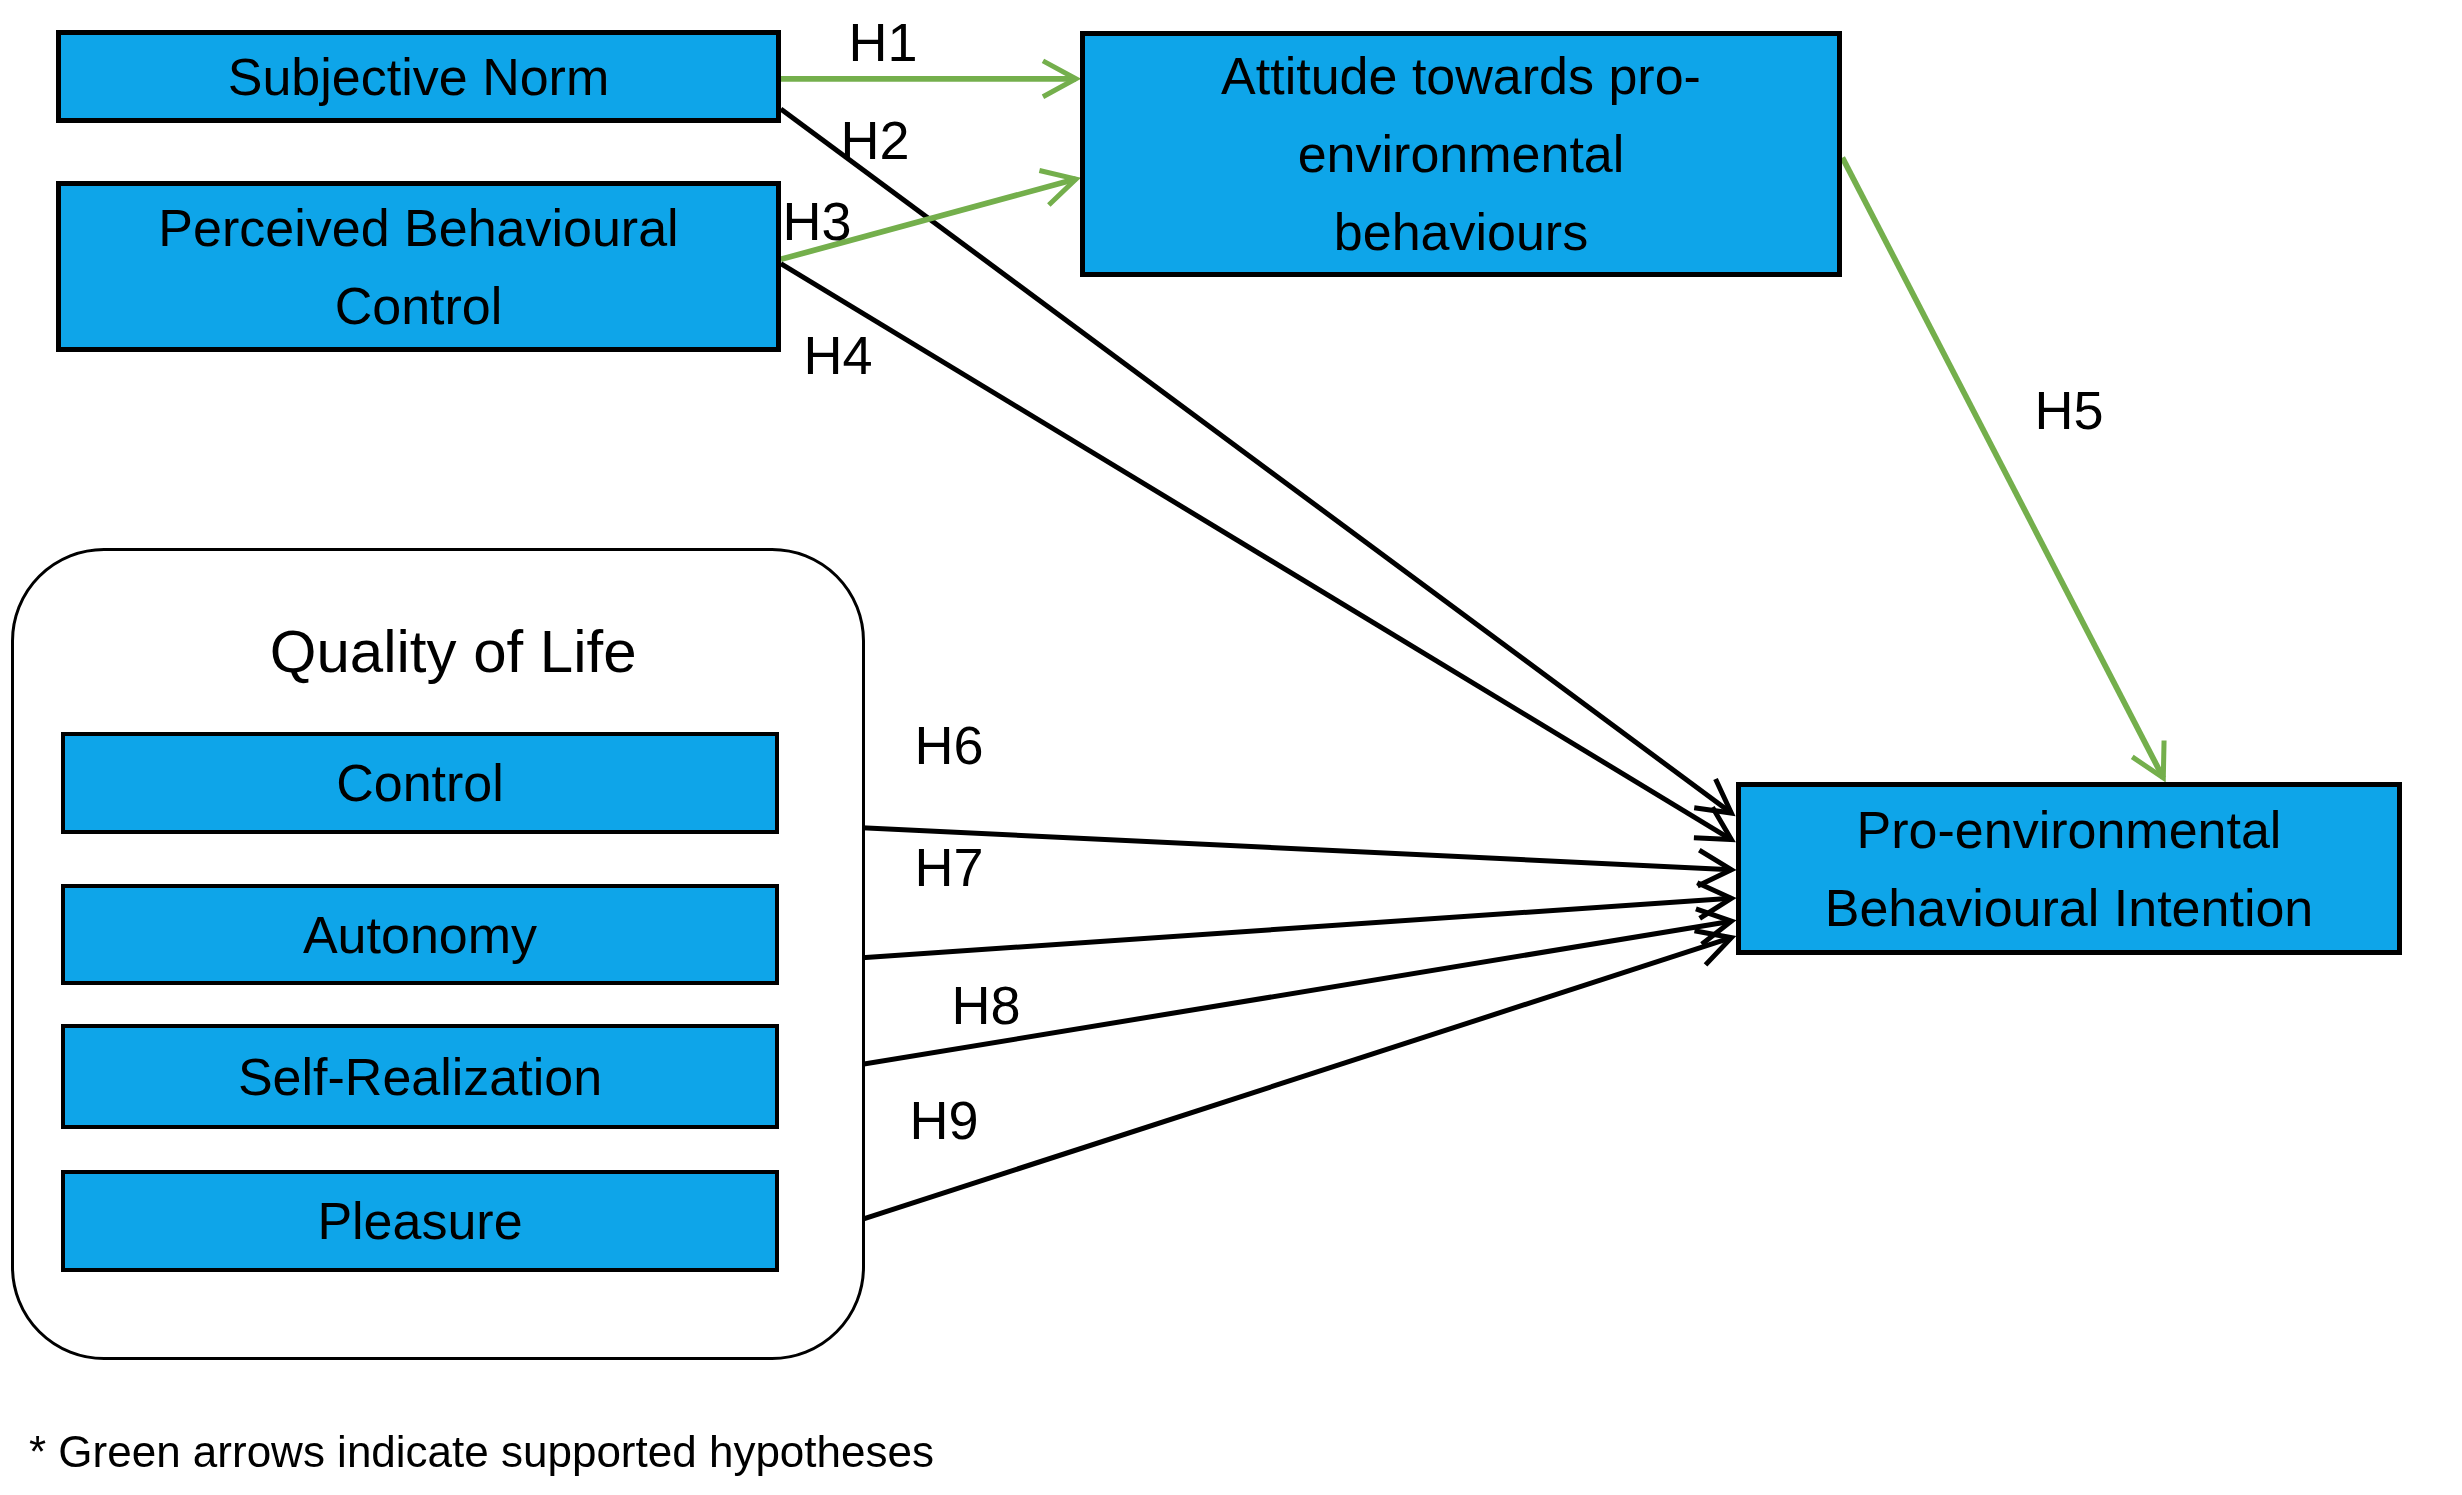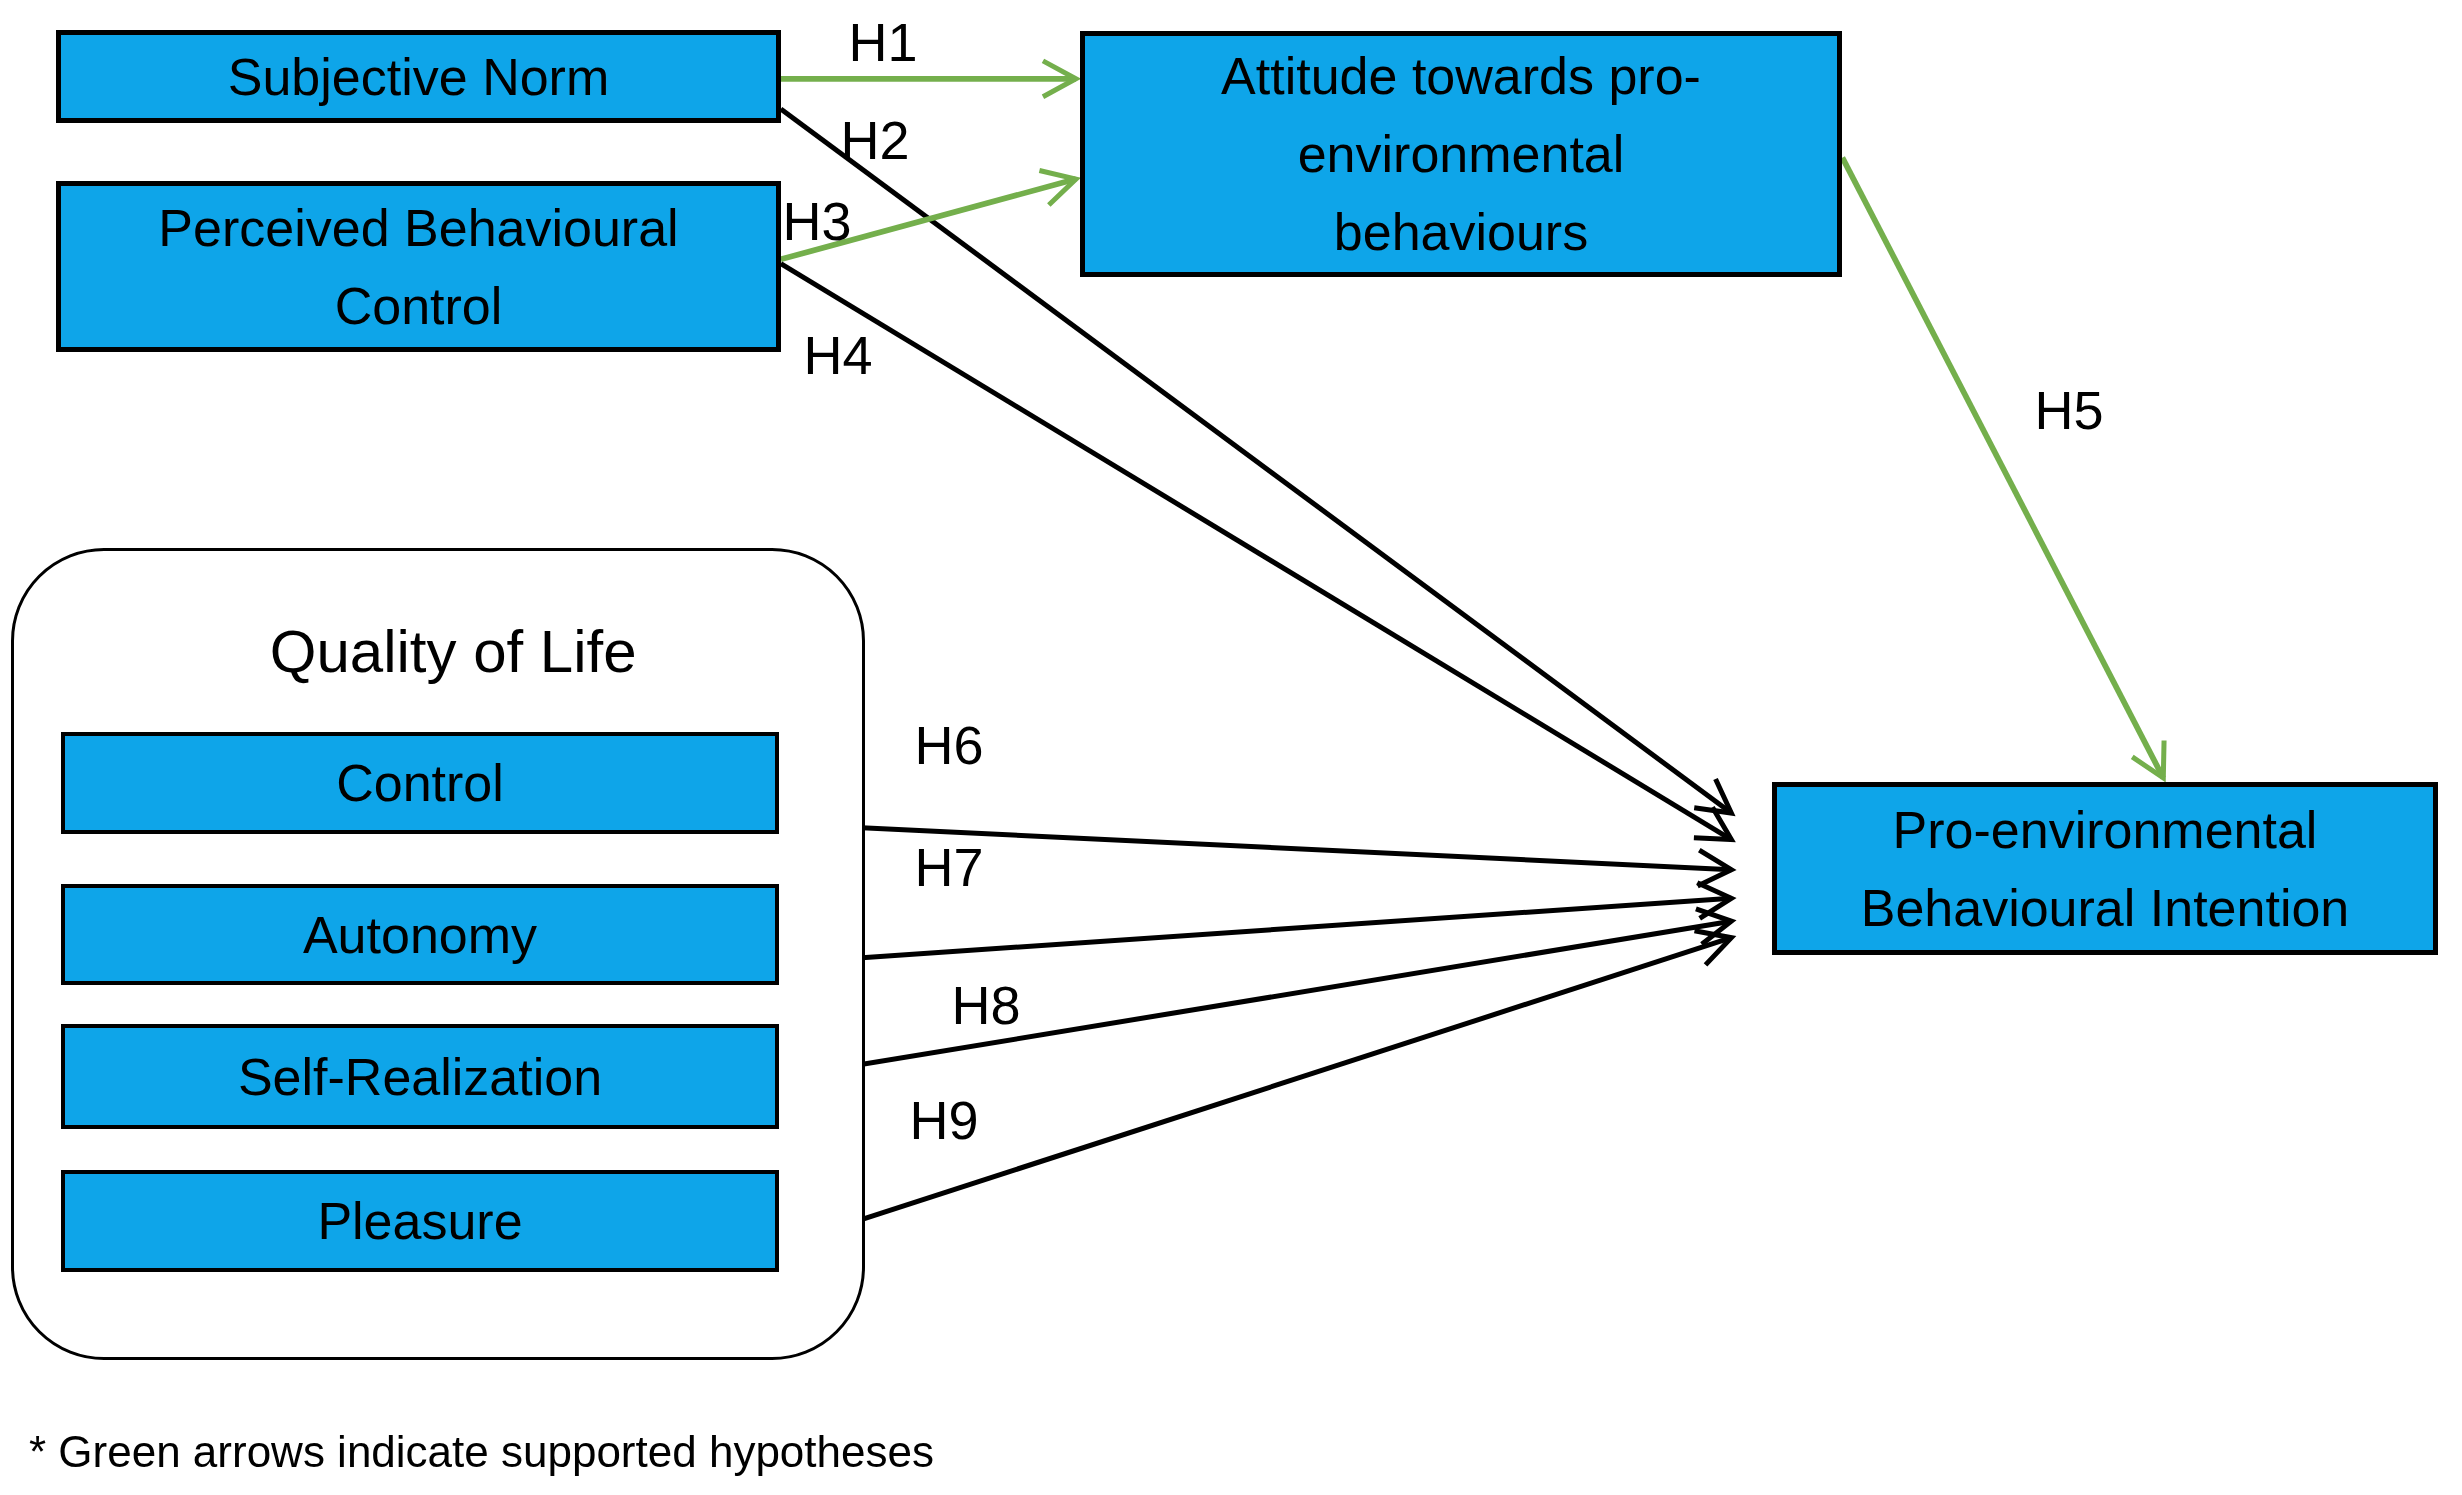--- a/index.html
+++ b/index.html
@@ -18,21 +18,21 @@
     background:#0ea5e9;
     border:5px solid #000;
     display:flex;align-items:center;justify-content:center;
     text-align:center;
     font-size:52px;line-height:1.5;
   }
   .node.single{line-height:1;}
   .sn{left:56px;top:30px;width:725px;height:93px;}
   .pbc{left:56px;top:181px;width:725px;height:171px;padding:0 43px;}
   .att{left:1080px;top:31px;width:762px;height:246px;padding:0 129px;}
-  .pebi{left:1736px;top:782px;width:666px;height:173px;margin-left:36px;}
+  .pebi{left:1736px;top:782px;width:666px;height:173px;}
   .qol{
     position:absolute;box-sizing:border-box;
     left:10.7px;top:548px;width:854px;height:812px;
     border:3.6px solid #000;border-radius:93px;
     background:#ffffff;
   }
   .qol-title{
     position:absolute;left:10.7px;top:622px;width:869px;
     text-align:center;font-size:60px;line-height:1;margin-left:8px;
   }

